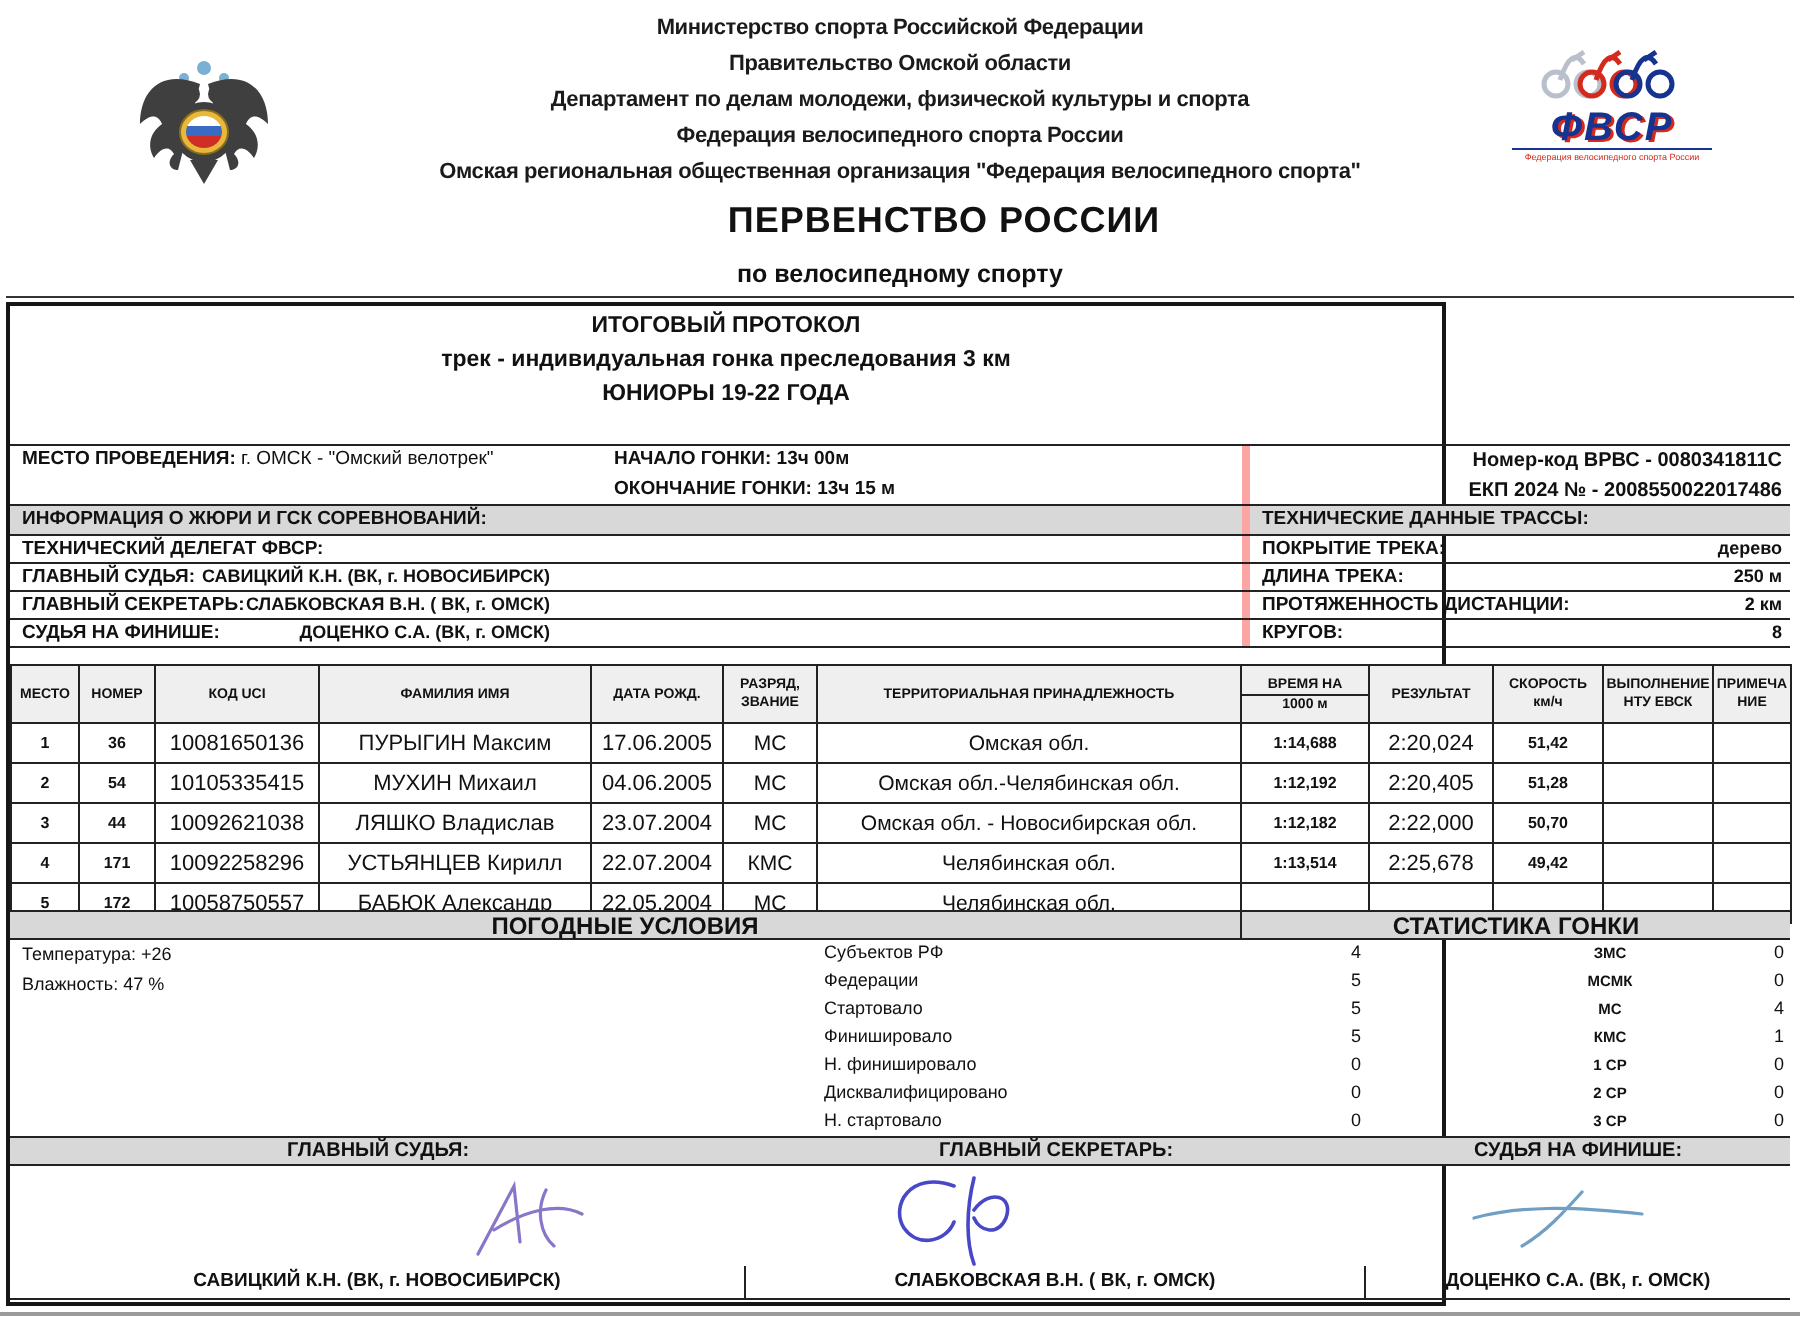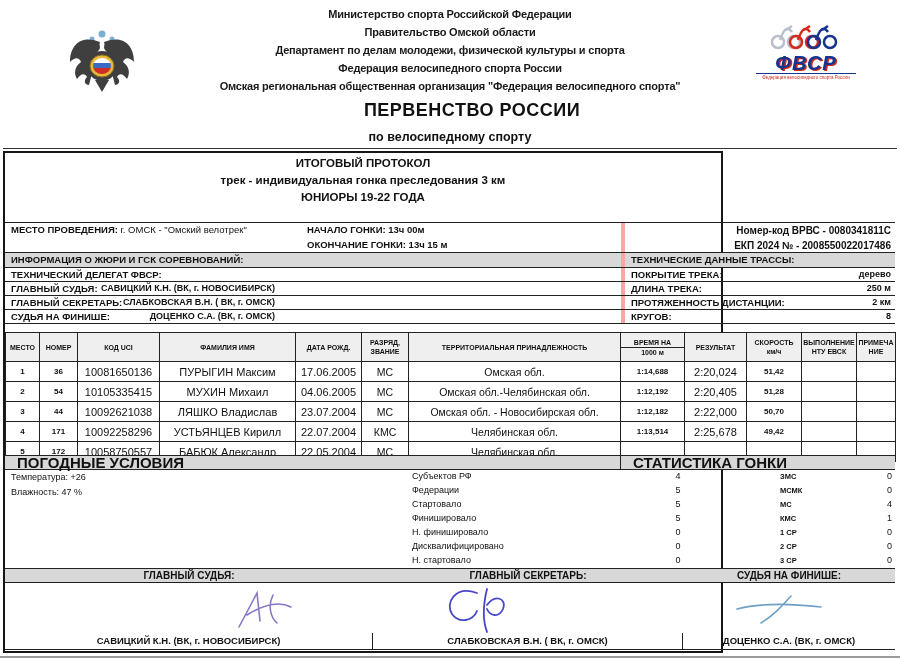--- a/index.html
+++ b/index.html
@@ -62,29 +62,29 @@
   td.c-dob { font-size:11px; }
   td.c-rank { font-size:10.5px; }
   td.c-terr { font-size:10.5px; }
   td.c-time { font-size:8px; font-weight:bold;margin-top:36px; }
   td.c-res { font-size:11px; }
   td.c-spd { font-size:8px; font-weight:bold; }
 
   
   .ws-head { position:absolute; top:302px; left:0; width:890px; height:15px; box-sizing:border-box;
              border-top:1px solid #222; border-bottom:1px solid #222; background:#d8d8d8; }
-  .ws-cell { position:absolute; top:0; bottom:0; font-size:15px; font-weight:bold; line-height:14px;padding-left:12px; }
+  .ws-cell { position:absolute; top:0; bottom:0; font-size:12px; font-weight:bold; text-align:center; line-height:14px; }
   .ws-left { left:0; width:616px; border-right:1px solid #222; box-sizing:border-box; }
   .ws-right { left:616px; width:274px; }
   .weather-line { position:absolute; left:6px; font-size:9px; }
   .stats { position:absolute; top:317px; left:0; width:890px; }
   .stat-row { position:relative; height:14px; }
   .s-label1 { position:absolute; left:407px; top:1px; font-size:9px; }
   .s-val1 { position:absolute; left:655px; top:1px; width:36px; text-align:center; font-size:9px; }
-  .s-label2 { position:absolute; left:775px; top:2px; width:50px; font-size:7.5px; font-weight:bold; }
+  .s-label2 { position:absolute; left:775px; top:2px; width:50px; text-align:center; font-size:7.5px; font-weight:bold; }
   .s-val2 { position:absolute; right:3px; top:1px; font-size:9px; }
 
   
   .judges-head { position:absolute; top:415px; left:0; width:890px; height:15px; box-sizing:border-box;
                  border-top:1px solid #222; border-bottom:1px solid #222; background:#d8d8d8; }
   .j-cell { position:absolute; top:0; bottom:0; font-size:10px; font-weight:bold; text-align:center; line-height:13px; }
   .j1 { left:0; width:368px; } .j2 { left:368px; width:310px; } .j3 { left:678px; width:212px; }
   .sig-band { position:absolute; top:430px; left:0; width:890px; height:50px; }
   .sig { position:absolute; }
   .names-row { position:absolute; top:480px; left:0; width:890px; height:17px; box-sizing:border-box;

